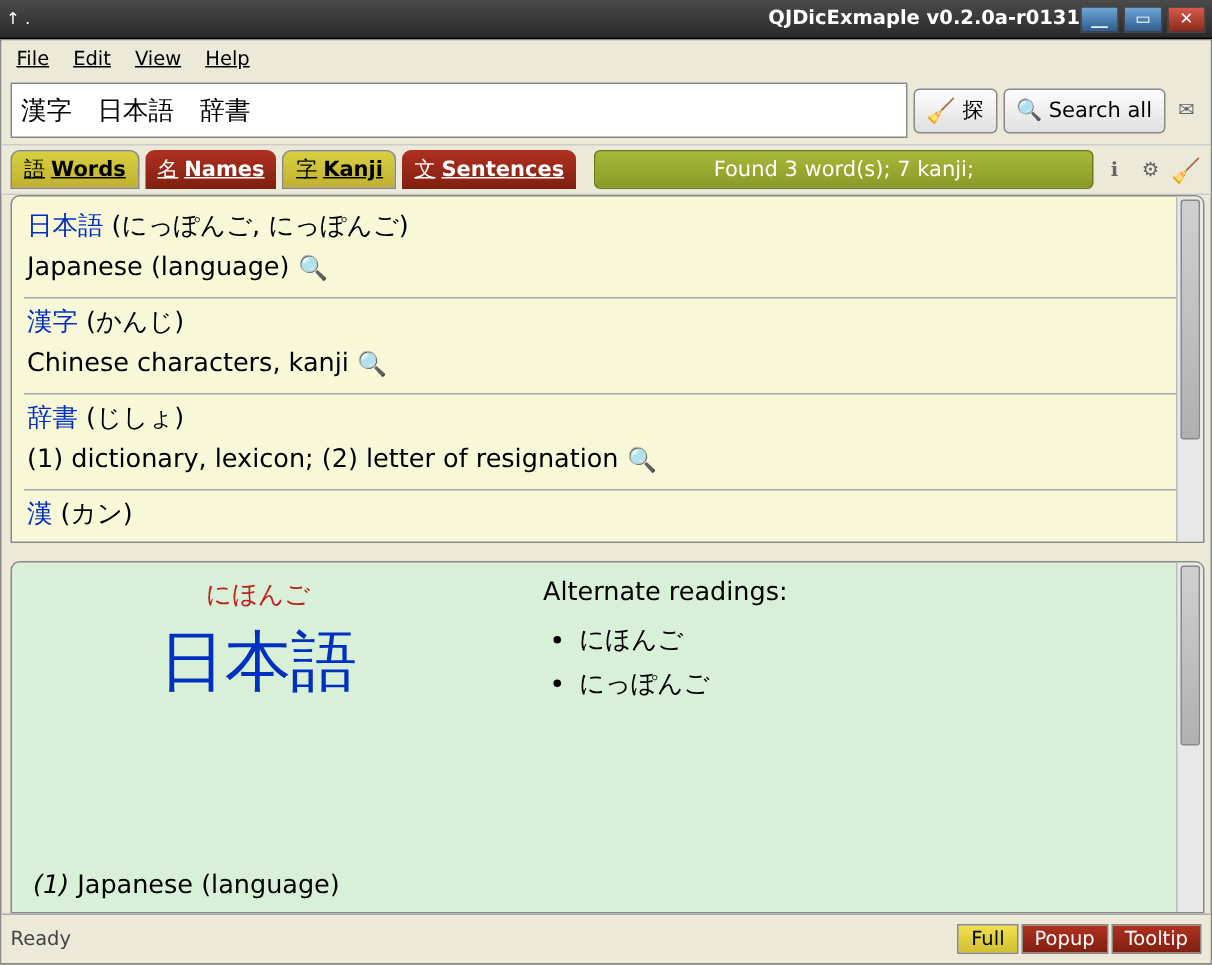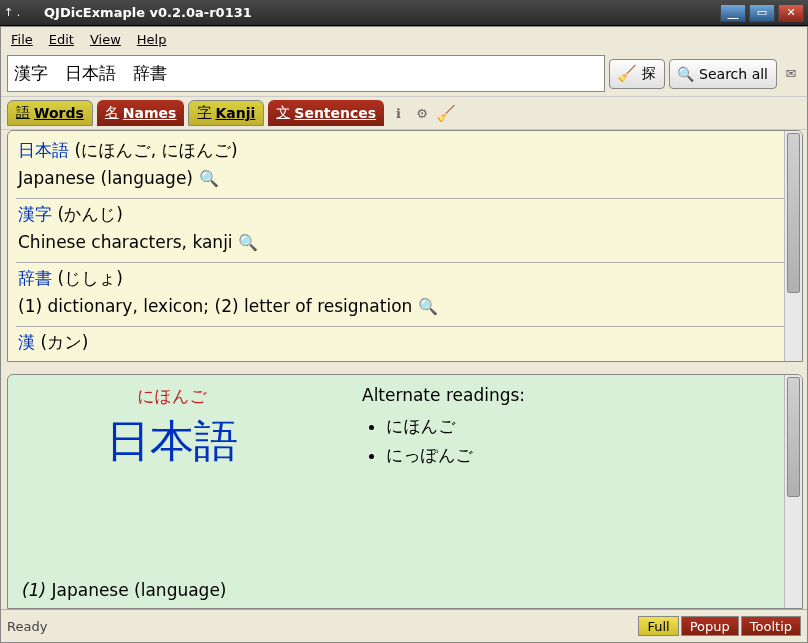--- a/index.html
+++ b/index.html
@@ -1,20 +1,20 @@
 <!DOCTYPE html>
 <html><head>
 <meta charset="utf-8">
 <style>
 * { box-sizing: border-box; margin: 0; padding: 0; }
 body { font-family: "DejaVu Sans", Arial, sans-serif; font-size: 13px; background: #333; width: 808px; height: 643px; overflow: hidden; }
 .window { width: 808px; height: 643px; display: flex; flex-direction: column; }
 .titlebar { background: linear-gradient(#4a4a4a,#2a2a2a); height: 26px; display: flex; align-items: center; color: #fff; padding: 0 4px; border-bottom: 1px solid #000; }
 .titlebar .tleft { width: 40px; font-size: 11px; }
-.titlebar .ttitle { flex: 1; text-align: left; font-weight: bold; font-size: 13px; }
+.titlebar .ttitle { flex: 1; text-align: right; font-weight: bold; font-size: 13px; }
 .titlebar .tctrls { display: flex; gap: 3px; }
 .titlebar .tctrls div { width: 26px; height: 18px; display: flex; align-items: center; justify-content: center; font-size: 11px; font-weight: bold; border: 1px solid #444; }
 .tmin { background: linear-gradient(#6fa8d8,#2d5a8a); }
 .tmax { background: linear-gradient(#6fa8d8,#2d5a8a); }
 .tclose { background: linear-gradient(#d85a4a,#8a2a1a); }
 .clientarea { flex: 1; background: #ece9d8; display: flex; flex-direction: column; border: 1px solid #888; }
 .menubar { height: 24px; display: flex; align-items: center; gap: 16px; padding: 0 10px; background: #ece9d8; }
 .menubar span { text-decoration: underline; cursor: pointer; }
 .searchrow { display: flex; align-items: center; gap: 4px; padding: 4px 6px; background: #ece9d8; }
 .searchinput { flex: 1; height: 37px; border: 1px solid #888; background: #fff; font-size: 17px; padding: 0 6px; font-family: inherit; }
@@ -103,30 +103,31 @@
           <span>Names</span>
         </div>
       <div class="tab tab-active">
           <span class="jc">字</span>
           <span>Kanji</span>
         </div>
       <div class="tab tab-red">
           <span class="jc">文</span>
           <span>Sentences</span>
         </div>
+      <div class="statusbadge">Found 3 word(s); 7 kanji;</div>
       <div class="smallicon">ℹ</div>
       <div class="smallicon">⚙</div>
       <div class="smallicon broom">🧹</div>
     </div>
 
     <div class="mainpanes">
       <div class="listpane">
         <div class="listinner">
           <div class="entry">
-            <div class="head"><span class="jword">日本語</span> <span>(にほんご, にほんご)</span></div>
+            <div class="head"><span class="jword">日本語</span> <span>(にっぽんご, にっぽんご)</span></div>
             <div class="def">
                 <span>Japanese (language)</span>
                 <span class="mag">🔍</span>
               </div>
           </div>
           <div class="entry">
             <div class="head"><span class="jword">漢字</span> <span>(かんじ)</span></div>
             <div class="def">
                 <span>Chinese characters, kanji</span>
                 <span class="mag">🔍</span>

